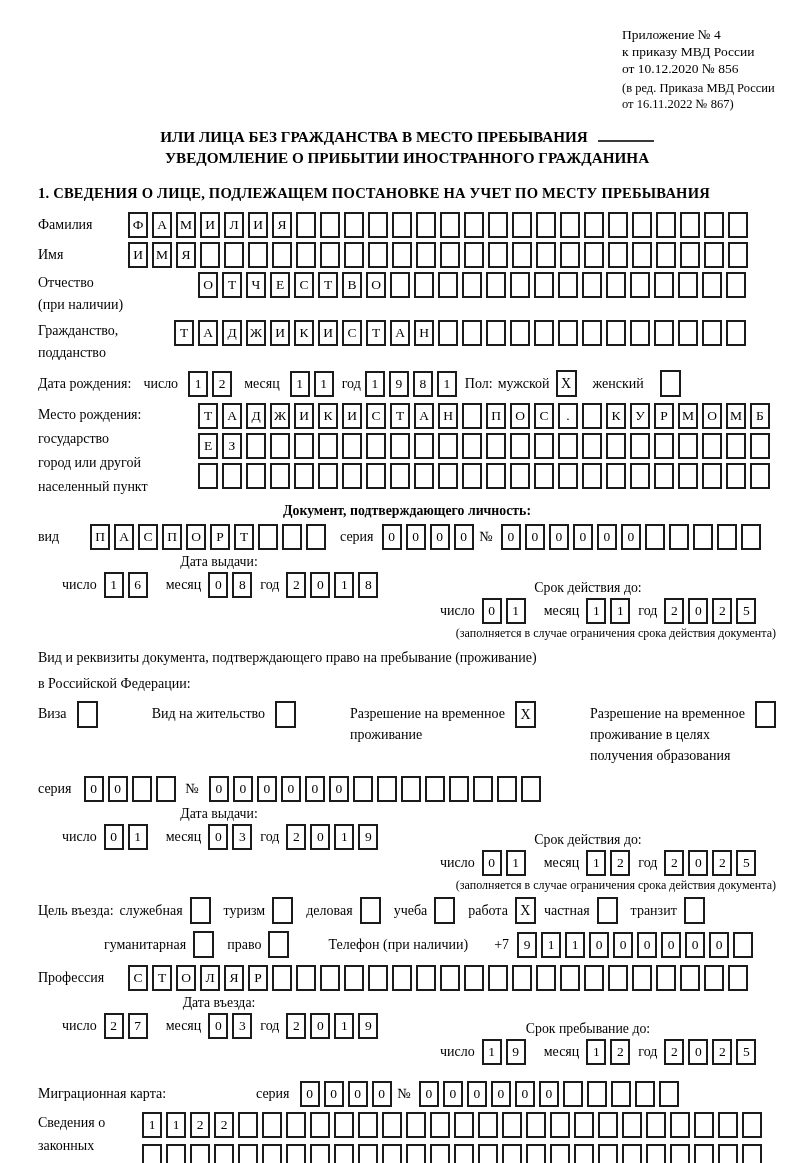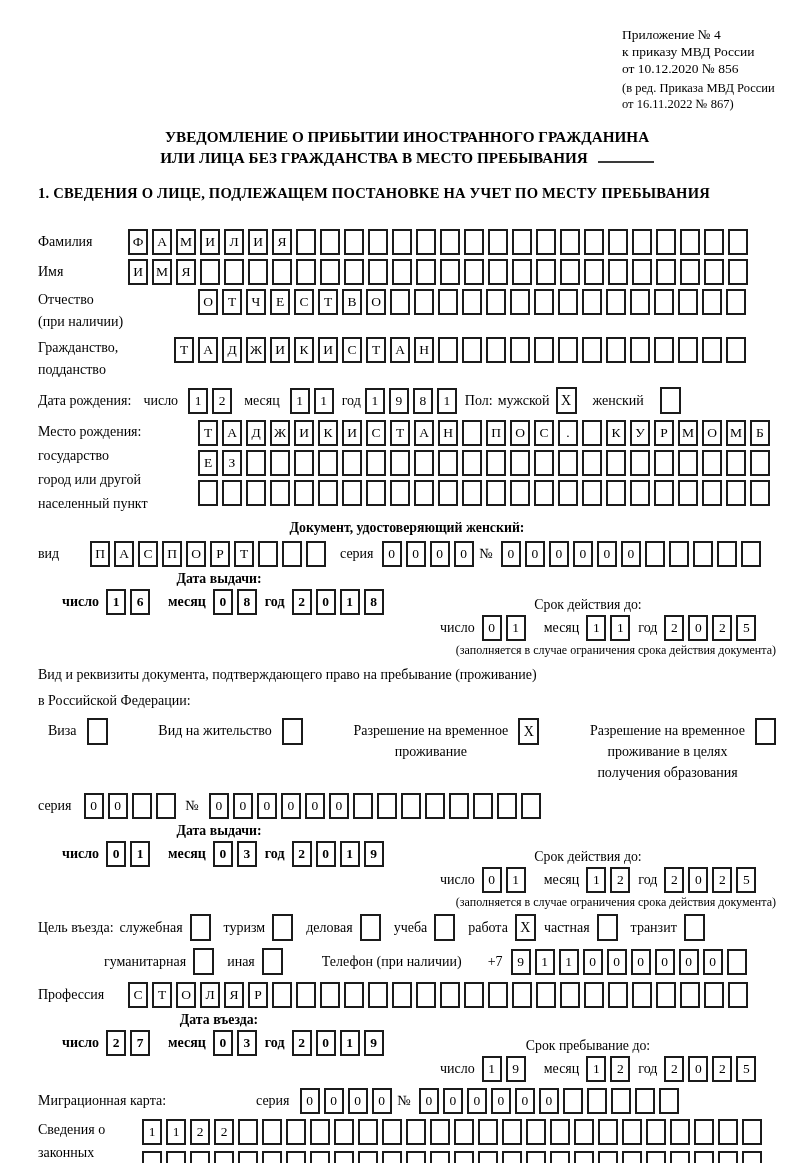--- a/index.html
+++ b/index.html
@@ -13,21 +13,21 @@
   .page { padding: 26px 24px 0 38px; }
 
   
   .appendix { margin-left: 584px; font-size: 13.5px; line-height: 17px; }
   .revision { margin-left: 584px; font-size: 12.5px; line-height: 16px; margin-top: 3px; }
   .form-label { text-align: right; padding-right: 40px; font-weight: bold; font-size: 15px; margin-top: 16px; letter-spacing: .5px; }
 
   
   .title { text-align: center; font-weight: bold; font-size: 15.2px; line-height: 21px; margin-top: 14px; }
   .title-underline { display: inline-block; width: 56px; border-bottom: 2px solid #3a3a3a; height: 12px; margin-left: 10px; }
-  .section-heading { font-weight: bold; font-size: 14.6px; margin-top: 17px; margin-bottom: 27px; letter-spacing: .2px; }
+  .section-heading { font-weight: bold; font-size: 14.6px; margin-top: 17px; margin-bottom: 10px; letter-spacing: .2px; }
 
   
   .row { display: flex; align-items: center; margin-bottom: 4px; }
   .row-top { display: flex; align-items: flex-start; margin-bottom: 4px; }
   .lbl { flex: none; }
   .cells { display: flex; flex: none; }
   .cell {
     flex: none; width: 20px; height: 26px; margin-right: 4px;
     border: 2px solid #1b1b1b; background: #fff;
     display: flex; align-items: center; justify-content: center;
@@ -39,34 +39,34 @@
     display: flex; align-items: center; justify-content: center;
     font-size: 14px;
   }
   .stack { display: flex; flex-direction: column; }
   .stack .cells { margin-bottom: 4px; }
 
   .doc-heading { text-align: center; font-weight: bold; font-size: 13.8px; margin: 4px 0 5px 0; }
 
   
   .date-cols { display: flex; align-items: flex-start; margin-bottom: 2px; }
-  .date-left { flex: none; width: 362px; font-weight: bold; }
+  .date-left { flex: none; width: 362px; }
   .date-right { flex: 1; margin-top: 26px; }
   .date-heading { text-align: center; font-size: 13.8px; margin-bottom: 2px; }
   .dgroup { display: flex; align-items: center; }
   .dgroup .cells { margin: 0 2px; }
   .dgroup .word { margin: 0 5px 0 2px; }
   .small-note { font-size: 12px; text-align: right; margin-top: 2px; margin-bottom: 4px; white-space: nowrap; }
 
   .plain-line { line-height: 26px; }
 
   
   .res-band { display: flex; align-items: flex-start; justify-content: space-between; margin-top: 6px; margin-bottom: 10px; }
   .res-item { display: flex; align-items: flex-start; }
-  .res-item .txt { text-align: center; line-height: 21px; margin-right: 10px; margin-left: 10px; }
+  .res-item .txt { line-height: 21px; margin-right: 10px; }
   .res-item .cbox { margin-top: -2px; }
 
   
   .purpose-row { display: flex; align-items: center; margin-bottom: 7px; }
   .purpose-row .cbox { margin-left: 7px; margin-right: 13px; }
   .purpose-row .cbox:last-child { margin-right: 0; }
 </style>
 </head>
 <body>
 
@@ -76,22 +76,22 @@
     <div>Приложение № 4</div>
     <div>к приказу МВД России</div>
     <div>от 10.12.2020 № 856</div>
   </div>
   <div class="revision">
     <div>(в ред. Приказа МВД России</div>
     <div>от 16.11.2022 № 867)</div>
   </div>
 
   <div class="title">
+    <div><span>ИЛИ ЛИЦА БЕЗ ГРАЖДАНСТВА В МЕСТО ПРЕБЫВАНИЯ</span><span class="title-underline"></span></div>
     <div>УВЕДОМЛЕНИЕ О ПРИБЫТИИ ИНОСТРАННОГО ГРАЖДАНИНА</div>
-    <div><span>ИЛИ ЛИЦА БЕЗ ГРАЖДАНСТВА В МЕСТО ПРЕБЫВАНИЯ</span><span class="title-underline"></span></div>
   </div>
 
   <div class="section-heading">1. СВЕДЕНИЯ О ЛИЦЕ, ПОДЛЕЖАЩЕМ ПОСТАНОВКЕ НА УЧЕТ ПО МЕСТУ ПРЕБЫВАНИЯ</div>
 
   <div class="row">
     <div class="lbl" style="width:90px">Фамилия</div>
     <div class="cells">
         <span class="cell">Ф</span>
         <span class="cell">А</span>
         <span class="cell">М</span>
@@ -326,21 +326,21 @@
           <span class="cell"></span>
           <span class="cell"></span>
           <span class="cell"></span>
           <span class="cell"></span>
           <span class="cell"></span>
           <span class="cell"></span>
         </div>
     </div>
   </div>
 
-  <div class="doc-heading">Документ, удостоверяющий женский:</div>
+  <div class="doc-heading">Документ, подтверждающего личность:</div>
 
   <div class="row">
     <div class="lbl" style="width:52px">вид</div>
     <div class="cells">
         <span class="cell">П</span>
         <span class="cell">А</span>
         <span class="cell">С</span>
         <span class="cell">П</span>
         <span class="cell">О</span>
         <span class="cell">Р</span>
@@ -538,21 +538,21 @@
     <span class="cbox" style="margin-right:8px">X</span>
     <span>частная</span>
     <span class="cbox"></span>
     <span>транзит</span>
     <span class="cbox"></span>
   </div>
 
   <div class="purpose-row">
     <span style="margin-left:66px">гуманитарная</span>
     <span class="cbox"></span>
-    <span>иная</span>
+    <span>право</span>
     <span class="cbox"></span>
     <span style="margin-left:26px">Телефон (при наличии)</span>
     <span style="margin:0 8px 0 26px">+7</span>
     <div class="cells">
         <span class="cell">9</span>
         <span class="cell">1</span>
         <span class="cell">1</span>
         <span class="cell">0</span>
         <span class="cell">0</span>
         <span class="cell">0</span>
@@ -635,21 +635,21 @@
         <div class="cells">
             <span class="cell">2</span>
             <span class="cell">0</span>
             <span class="cell">2</span>
             <span class="cell">5</span>
           </div>
       </div>
     </div>
   </div>
 
-  <div class="row" style="margin-top:6px">
+  <div class="row" style="margin-top:16px">
     <div class="lbl" style="width:218px">Миграционная карта:</div>
     <span style="margin-right:10px">серия</span>
     <div class="cells">
         <span class="cell">0</span>
         <span class="cell">0</span>
         <span class="cell">0</span>
         <span class="cell">0</span>
       </div>
     <span style="margin:0 8px 0 2px">№</span>
     <div class="cells">

